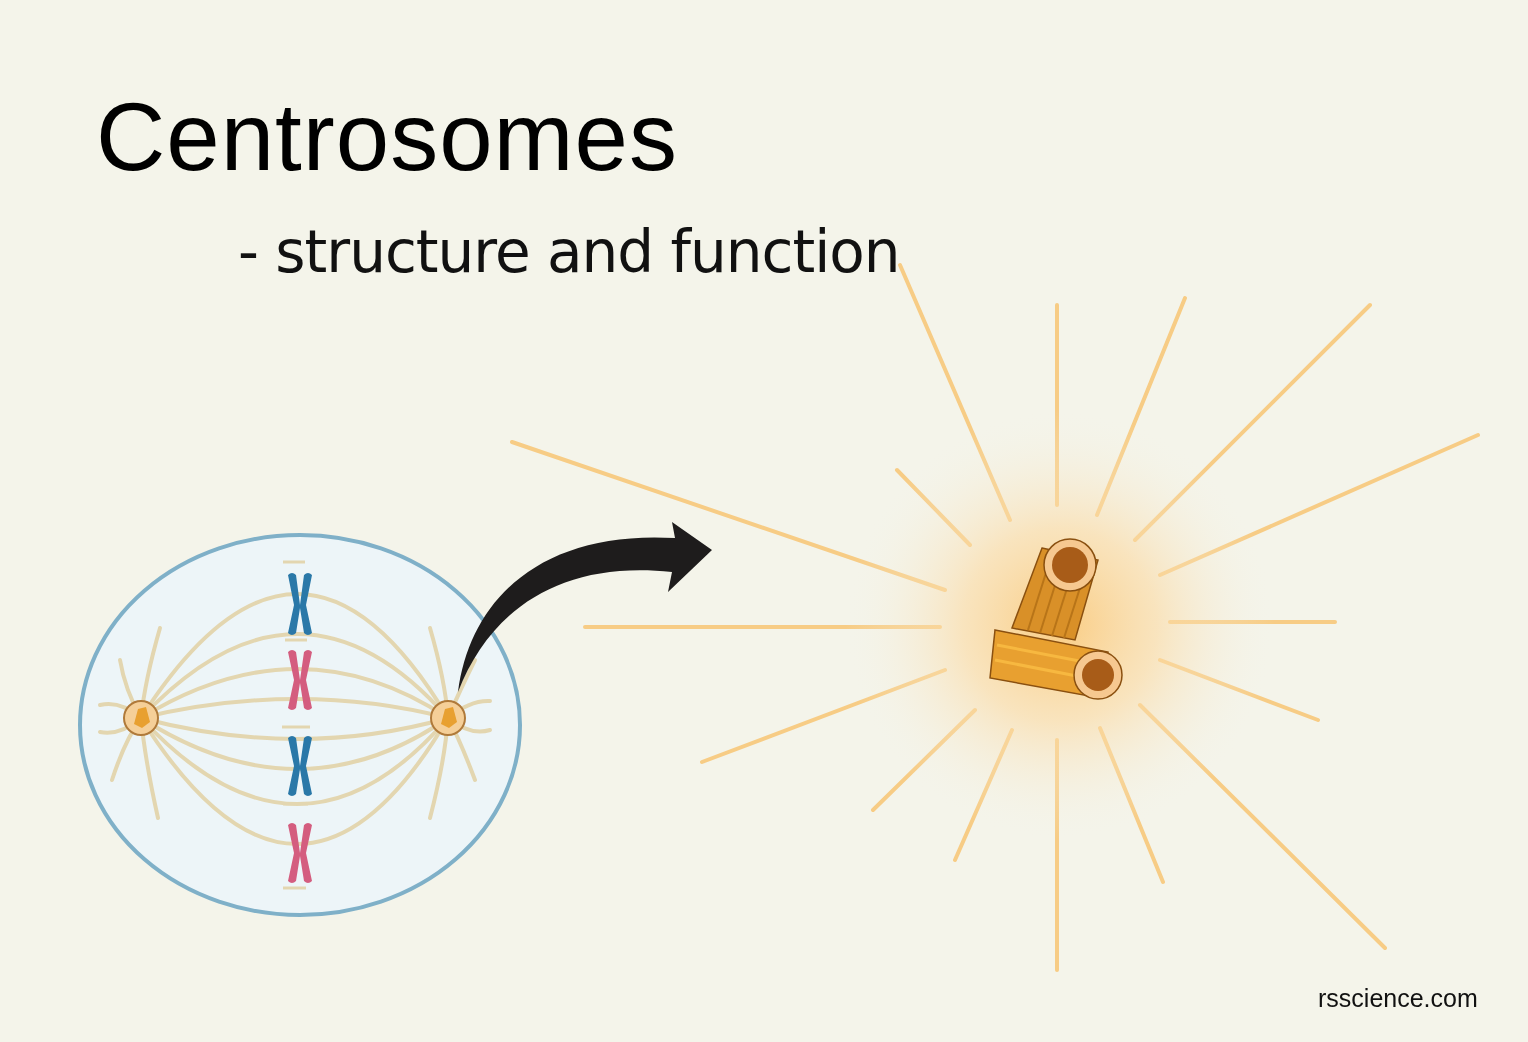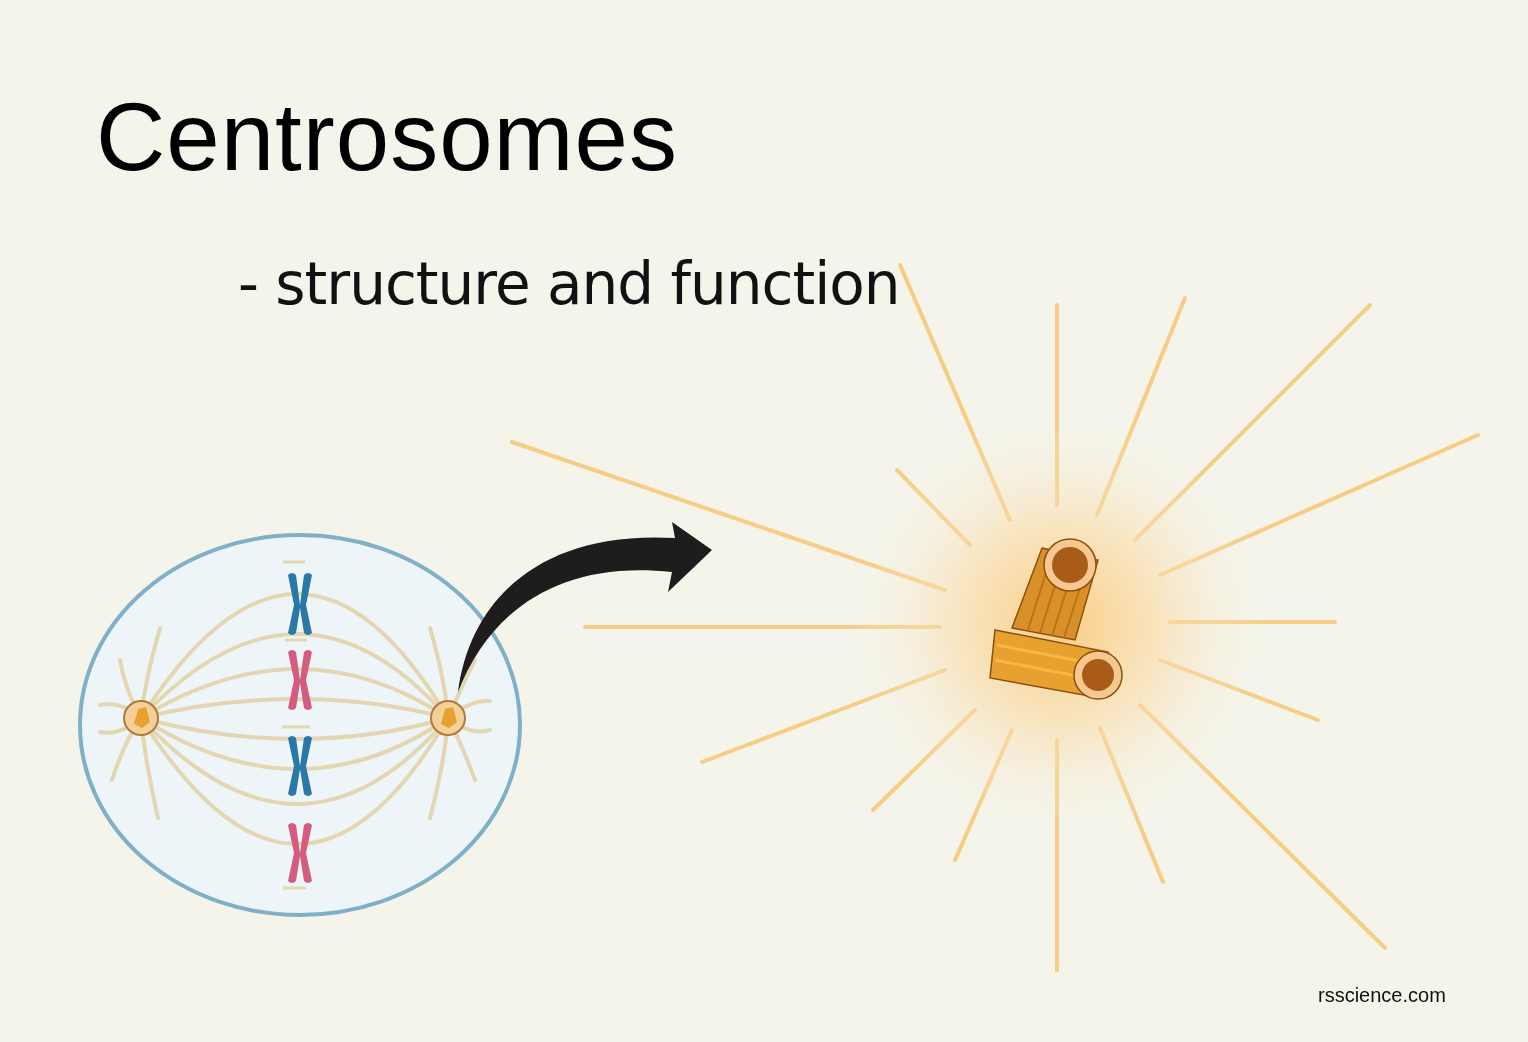--- a/index.html
+++ b/index.html
@@ -1,19 +1,19 @@
 <!DOCTYPE html>
 <html><head>
 <meta charset="utf-8">
 <style>
   html, body { margin:0; padding:0; }
   body { width:1528px; height:1042px; background:#f4f4ea; position:relative; overflow:hidden; font-family:"Liberation Sans", sans-serif; }
   .title { position:absolute; left:96px; top:82px; font-size:96px; font-weight:normal; color:#000; letter-spacing:1px; font-family:"Liberation Sans", sans-serif; }
-  .subtitle { position:absolute; left:238px; top:218px; font-size:58px; color:#111; font-family:"DejaVu Sans", sans-serif; font-weight:normal; letter-spacing:-1px;margin-top:32px; }
-  .credit { position:absolute; left:1318px; top:984px; font-size:20px; color:#111; font-family:"Liberation Sans", sans-serif; }
+  .subtitle { position:absolute; left:238px; top:218px; font-size:58px; color:#111; font-family:"DejaVu Sans", sans-serif; font-weight:normal; letter-spacing:-1px; }
+  .credit { position:absolute; left:1318px; top:984px; font-size:25px; color:#111; font-family:"Liberation Sans", sans-serif; }
   svg.art { position:absolute; left:0; top:0; }
 </style>
 </head>
 <body>
 
 <div class="title">Centrosomes</div>
 <div class="subtitle">- structure and function</div>
 <div class="credit">rsscience.com</div>
 
 <svg class="art" width="1528" height="1042" viewBox="0 0 1528 1042">

